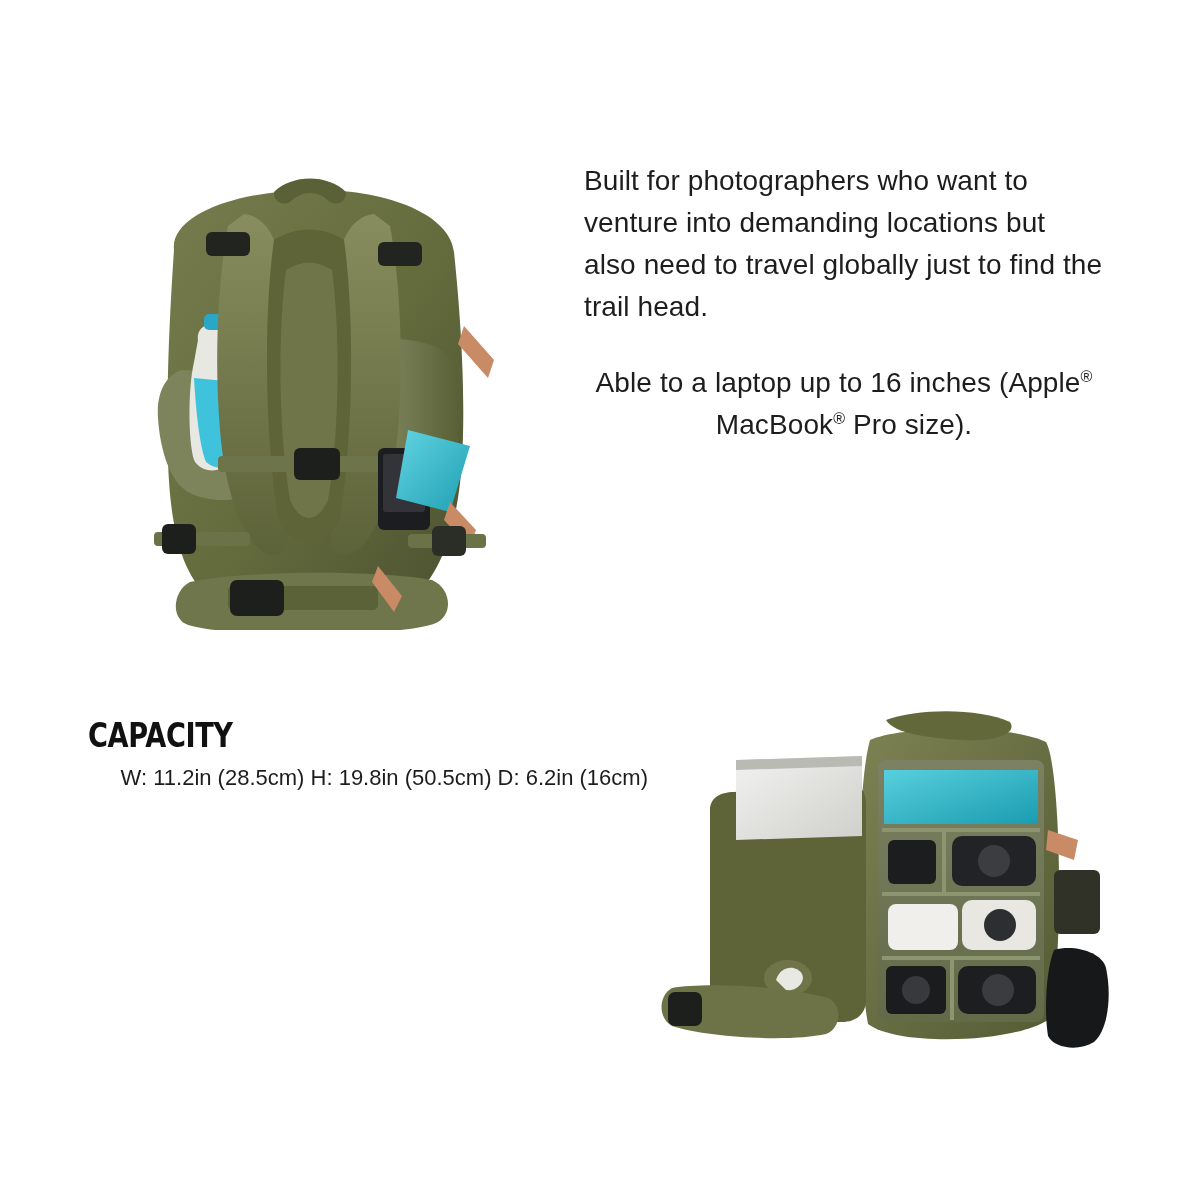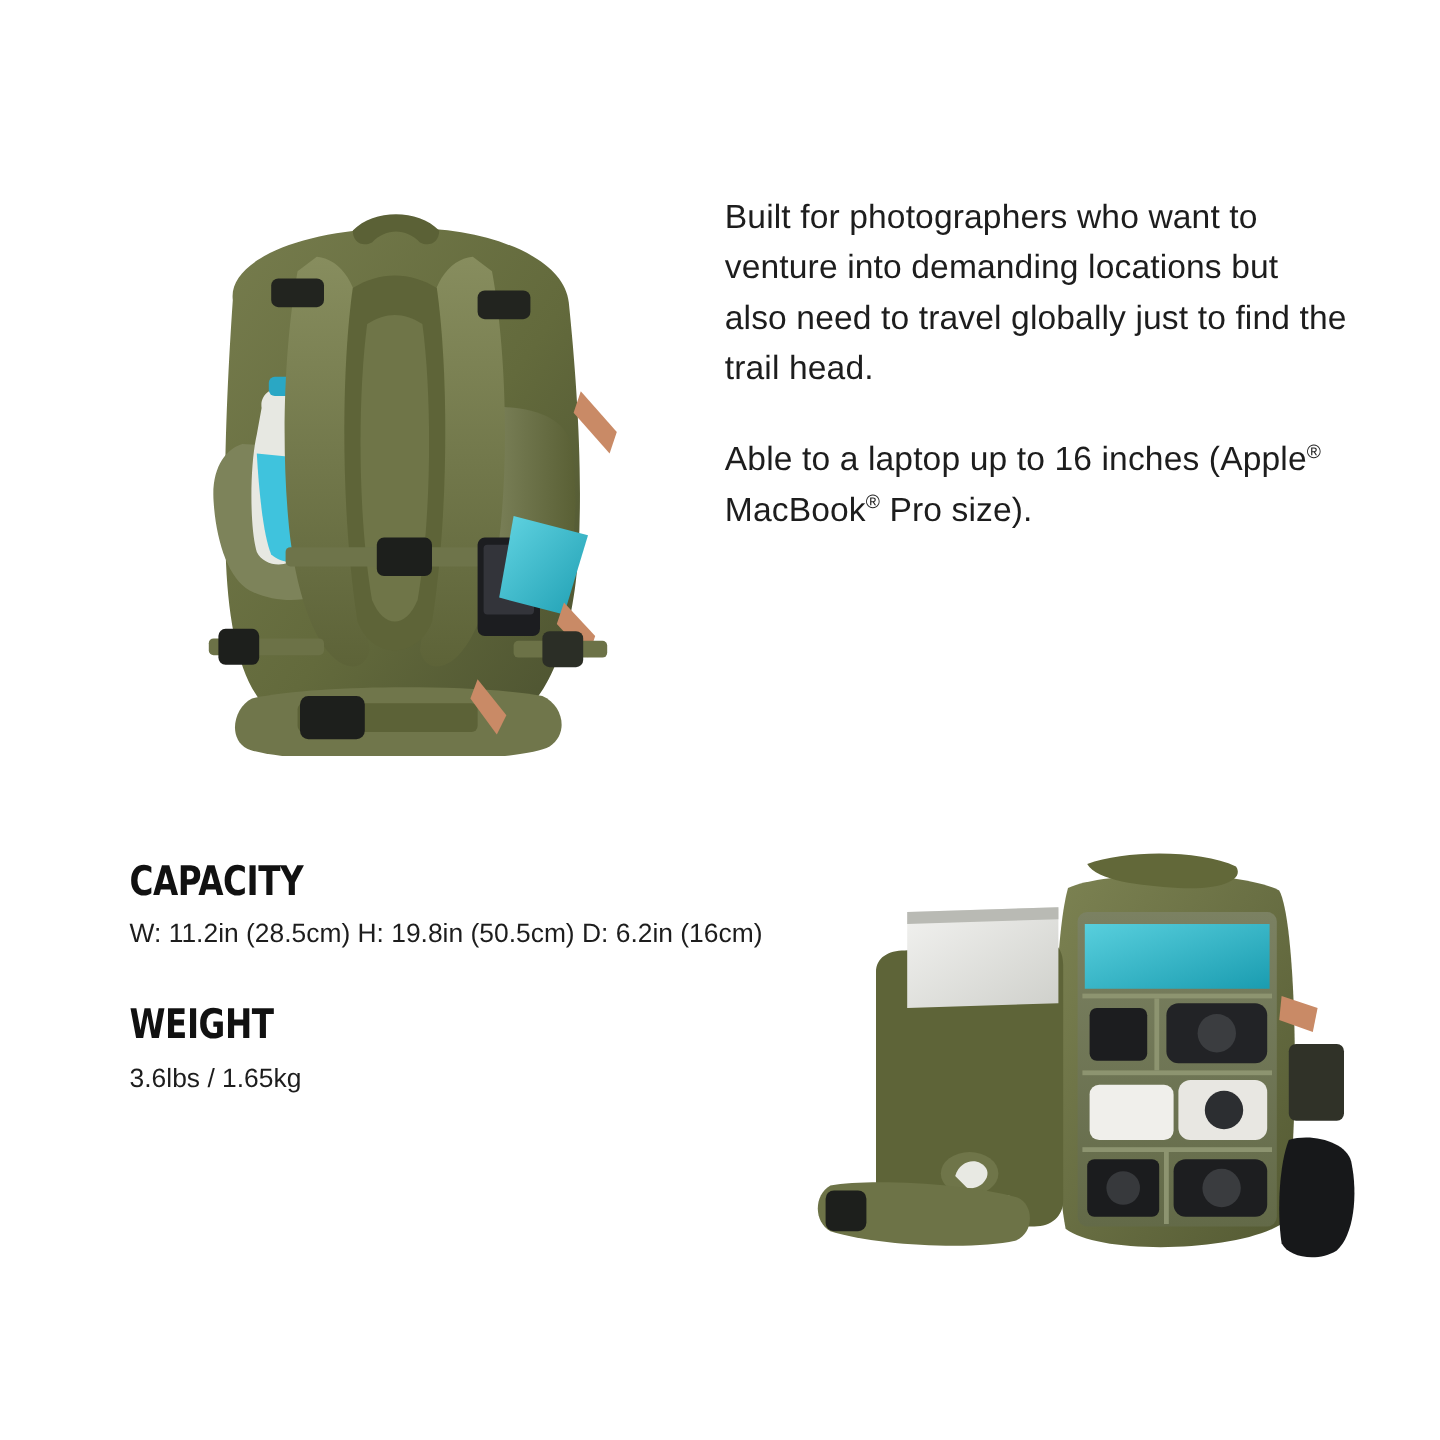--- a/index.html
+++ b/index.html
@@ -13,39 +13,38 @@
     font-family: "Liberation Sans", sans-serif;
     color: #1b1b1b;
     overflow: hidden;
     position: relative;
   }
 
   .page {
     position: relative;
     width: 1052px;
     height: 1200px;
-    margin-left: 20px;
   }
 
   
   .copy-block {
     position: absolute;
     left: 584px;
     top: 160px;
     width: 520px;
   }
   .copy-para {
     font-size: 28px;
     line-height: 42px;
     color: #1d1d1d;
     margin: 0 0 34px 0;
     font-weight: 400;
     letter-spacing: 0.1px;
   }
-  .copy-para.last { margin-bottom: 0; }
+  .copy-para.last { margin-bottom: 0; text-align: center; }
   .sup { font-size: 16px; vertical-align: super; line-height: 0; }
 
   
   .specs {
     position: absolute;
     left: 88px;
     top: 718px;
     width: 560px;
   }
   .spec-heading {
@@ -57,20 +56,21 @@
     transform-origin: left center;
     margin: 0 0 12px 0;
     color: #111111;
     line-height: 1.0;
   }
   .spec-value {
     font-size: 22px;
     color: #1d1d1d;
     margin: 0 0 44px 0;
     line-height: 1.3;
+    text-align: right;
   }
   .spec-group:last-child .spec-value { margin-bottom: 0; }
   .spec-group.weight .spec-heading { margin-bottom: 14px; }
 
   
   .photo {
     position: absolute;
   }
   .photo-back {
     left: 78px;
@@ -245,19 +245,15 @@
   <div class="copy-block">
     <p class="copy-para">Built for photographers who want to venture into demanding locations but also need to travel globally just to find the trail head.</p>
     <p class="copy-para last"><span>Able to a laptop up to 16 inches (Apple</span><span class="sup">®</span><span> MacBook</span><span class="sup">®</span><span> Pro size).</span></p>
   </div>
 
   <div class="specs">
     <div class="spec-group">
       <h2 class="spec-heading">CAPACITY</h2>
       <p class="spec-value">W: 11.2in (28.5cm) H: 19.8in (50.5cm) D: 6.2in (16cm)</p>
     </div>
-    <div class="spec-group weight">
-      <h2 class="spec-heading">WEIGHT</h2>
-      <p class="spec-value">3.6lbs / 1.65kg</p>
-    </div>
   </div>
 
 </div>
 
 </body></html>

